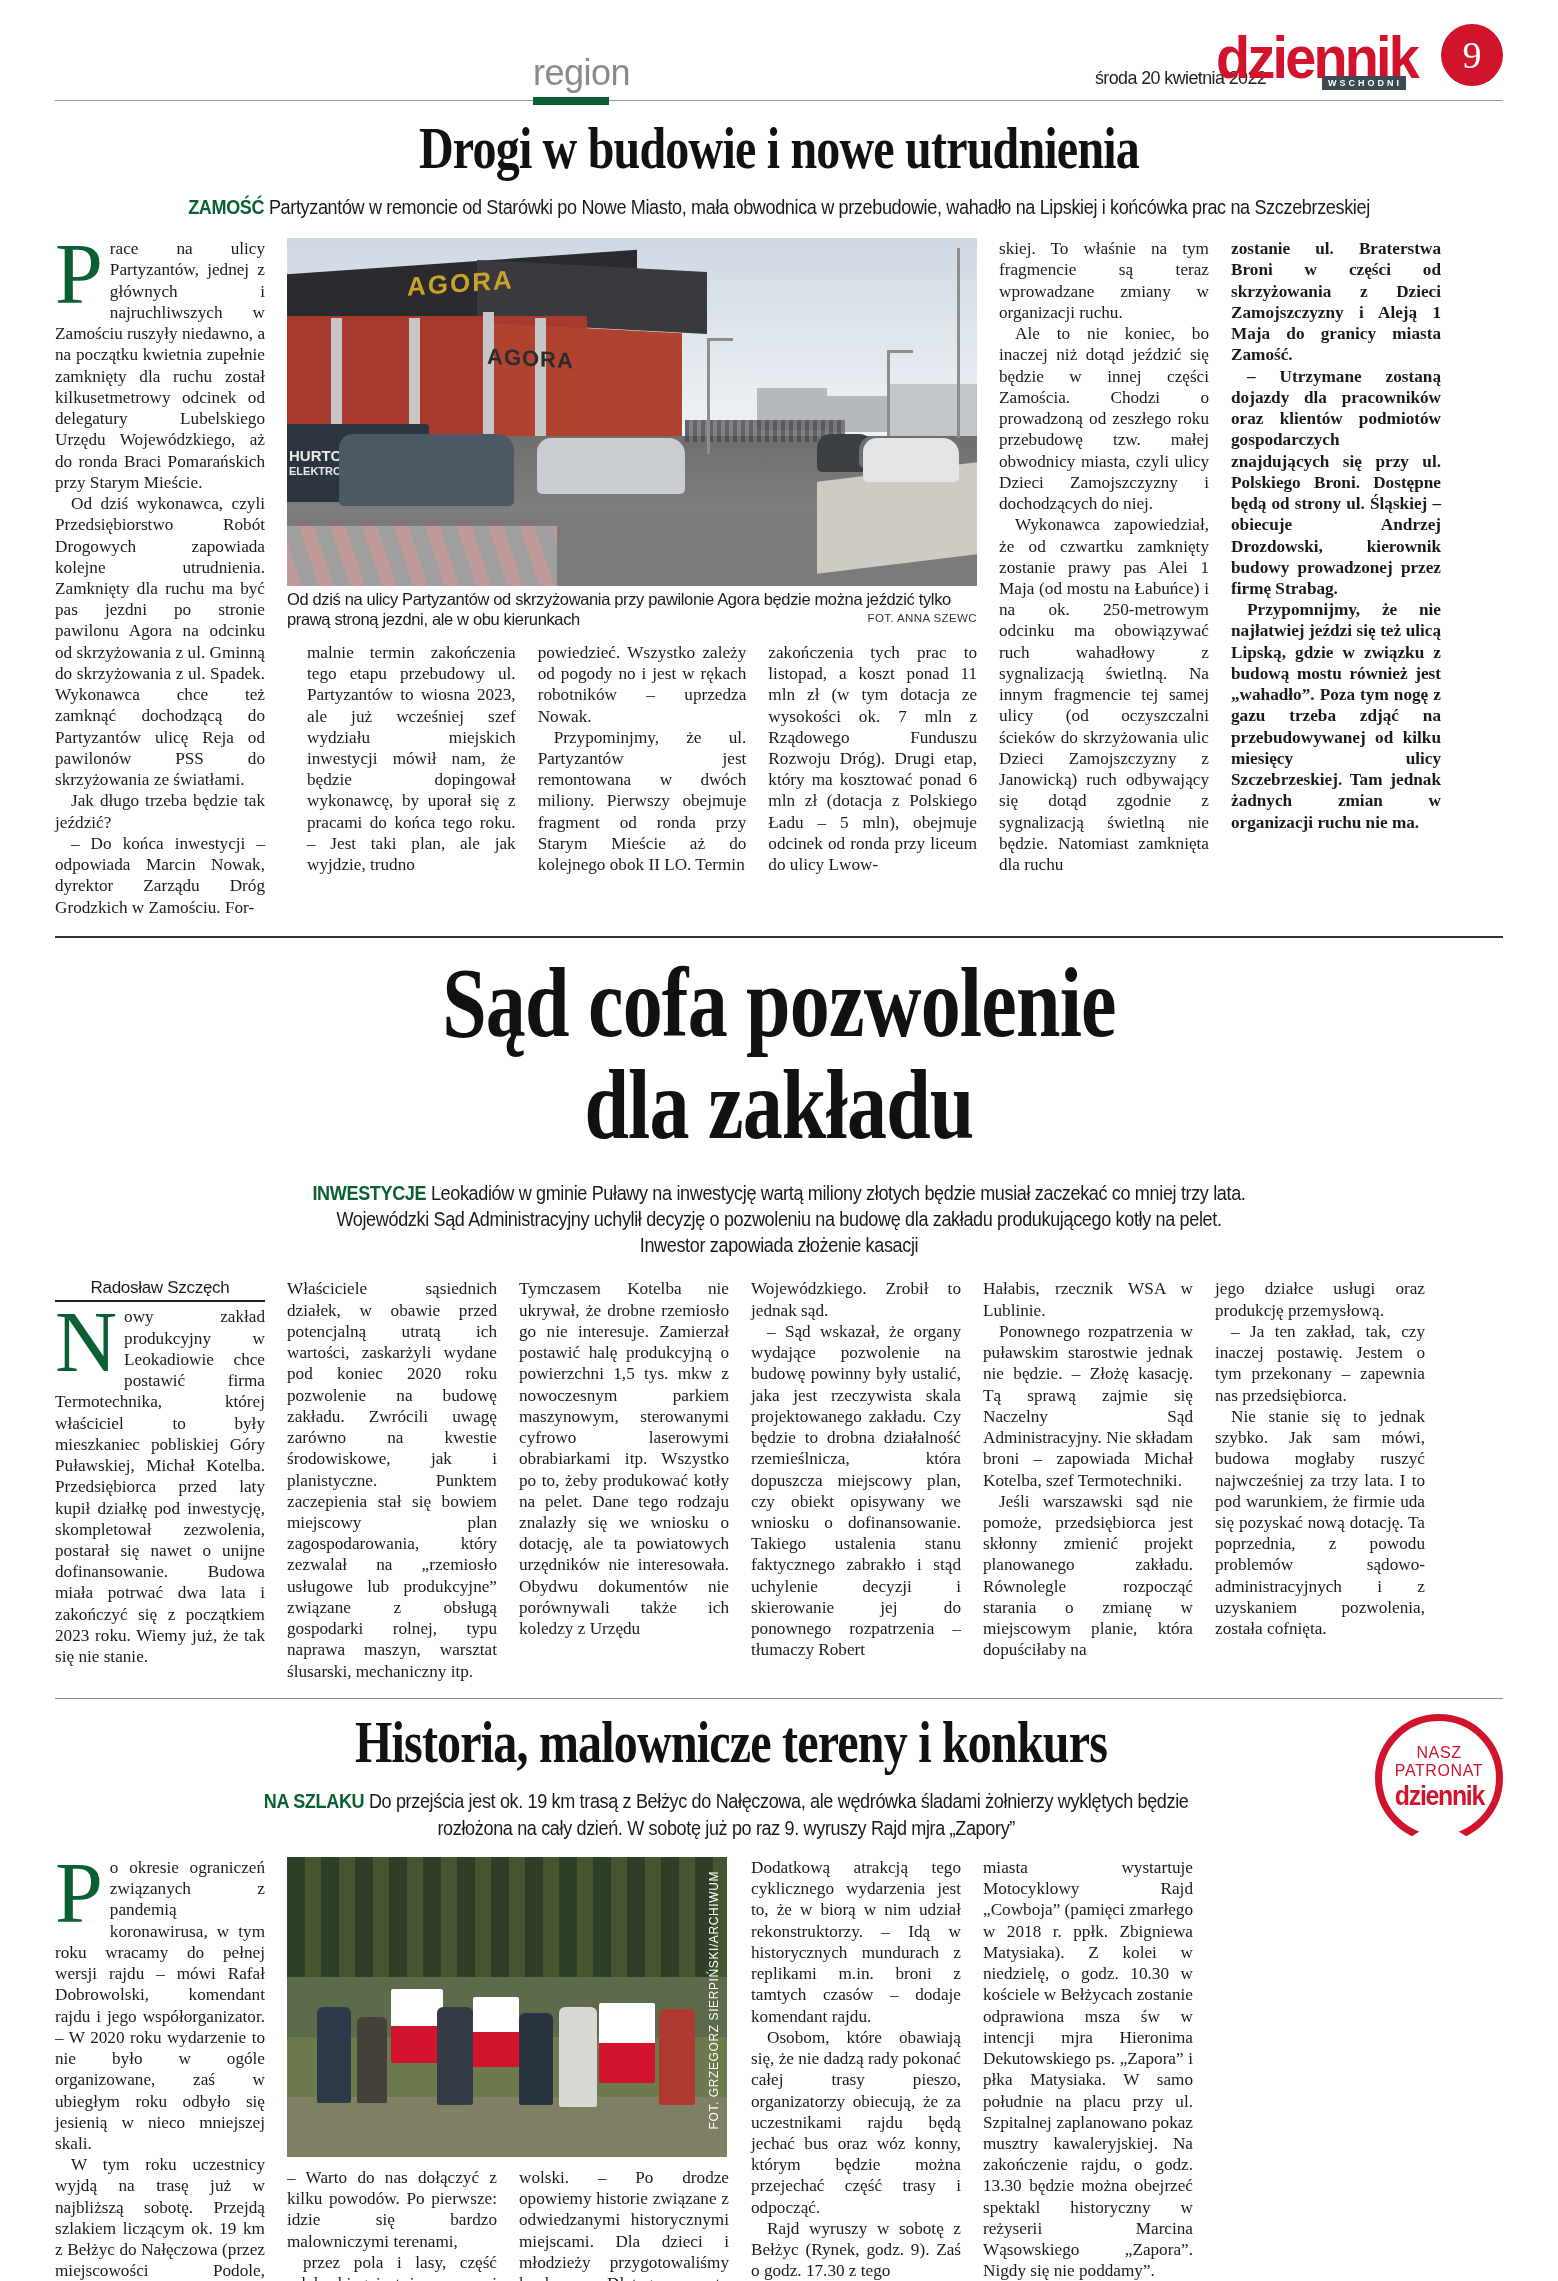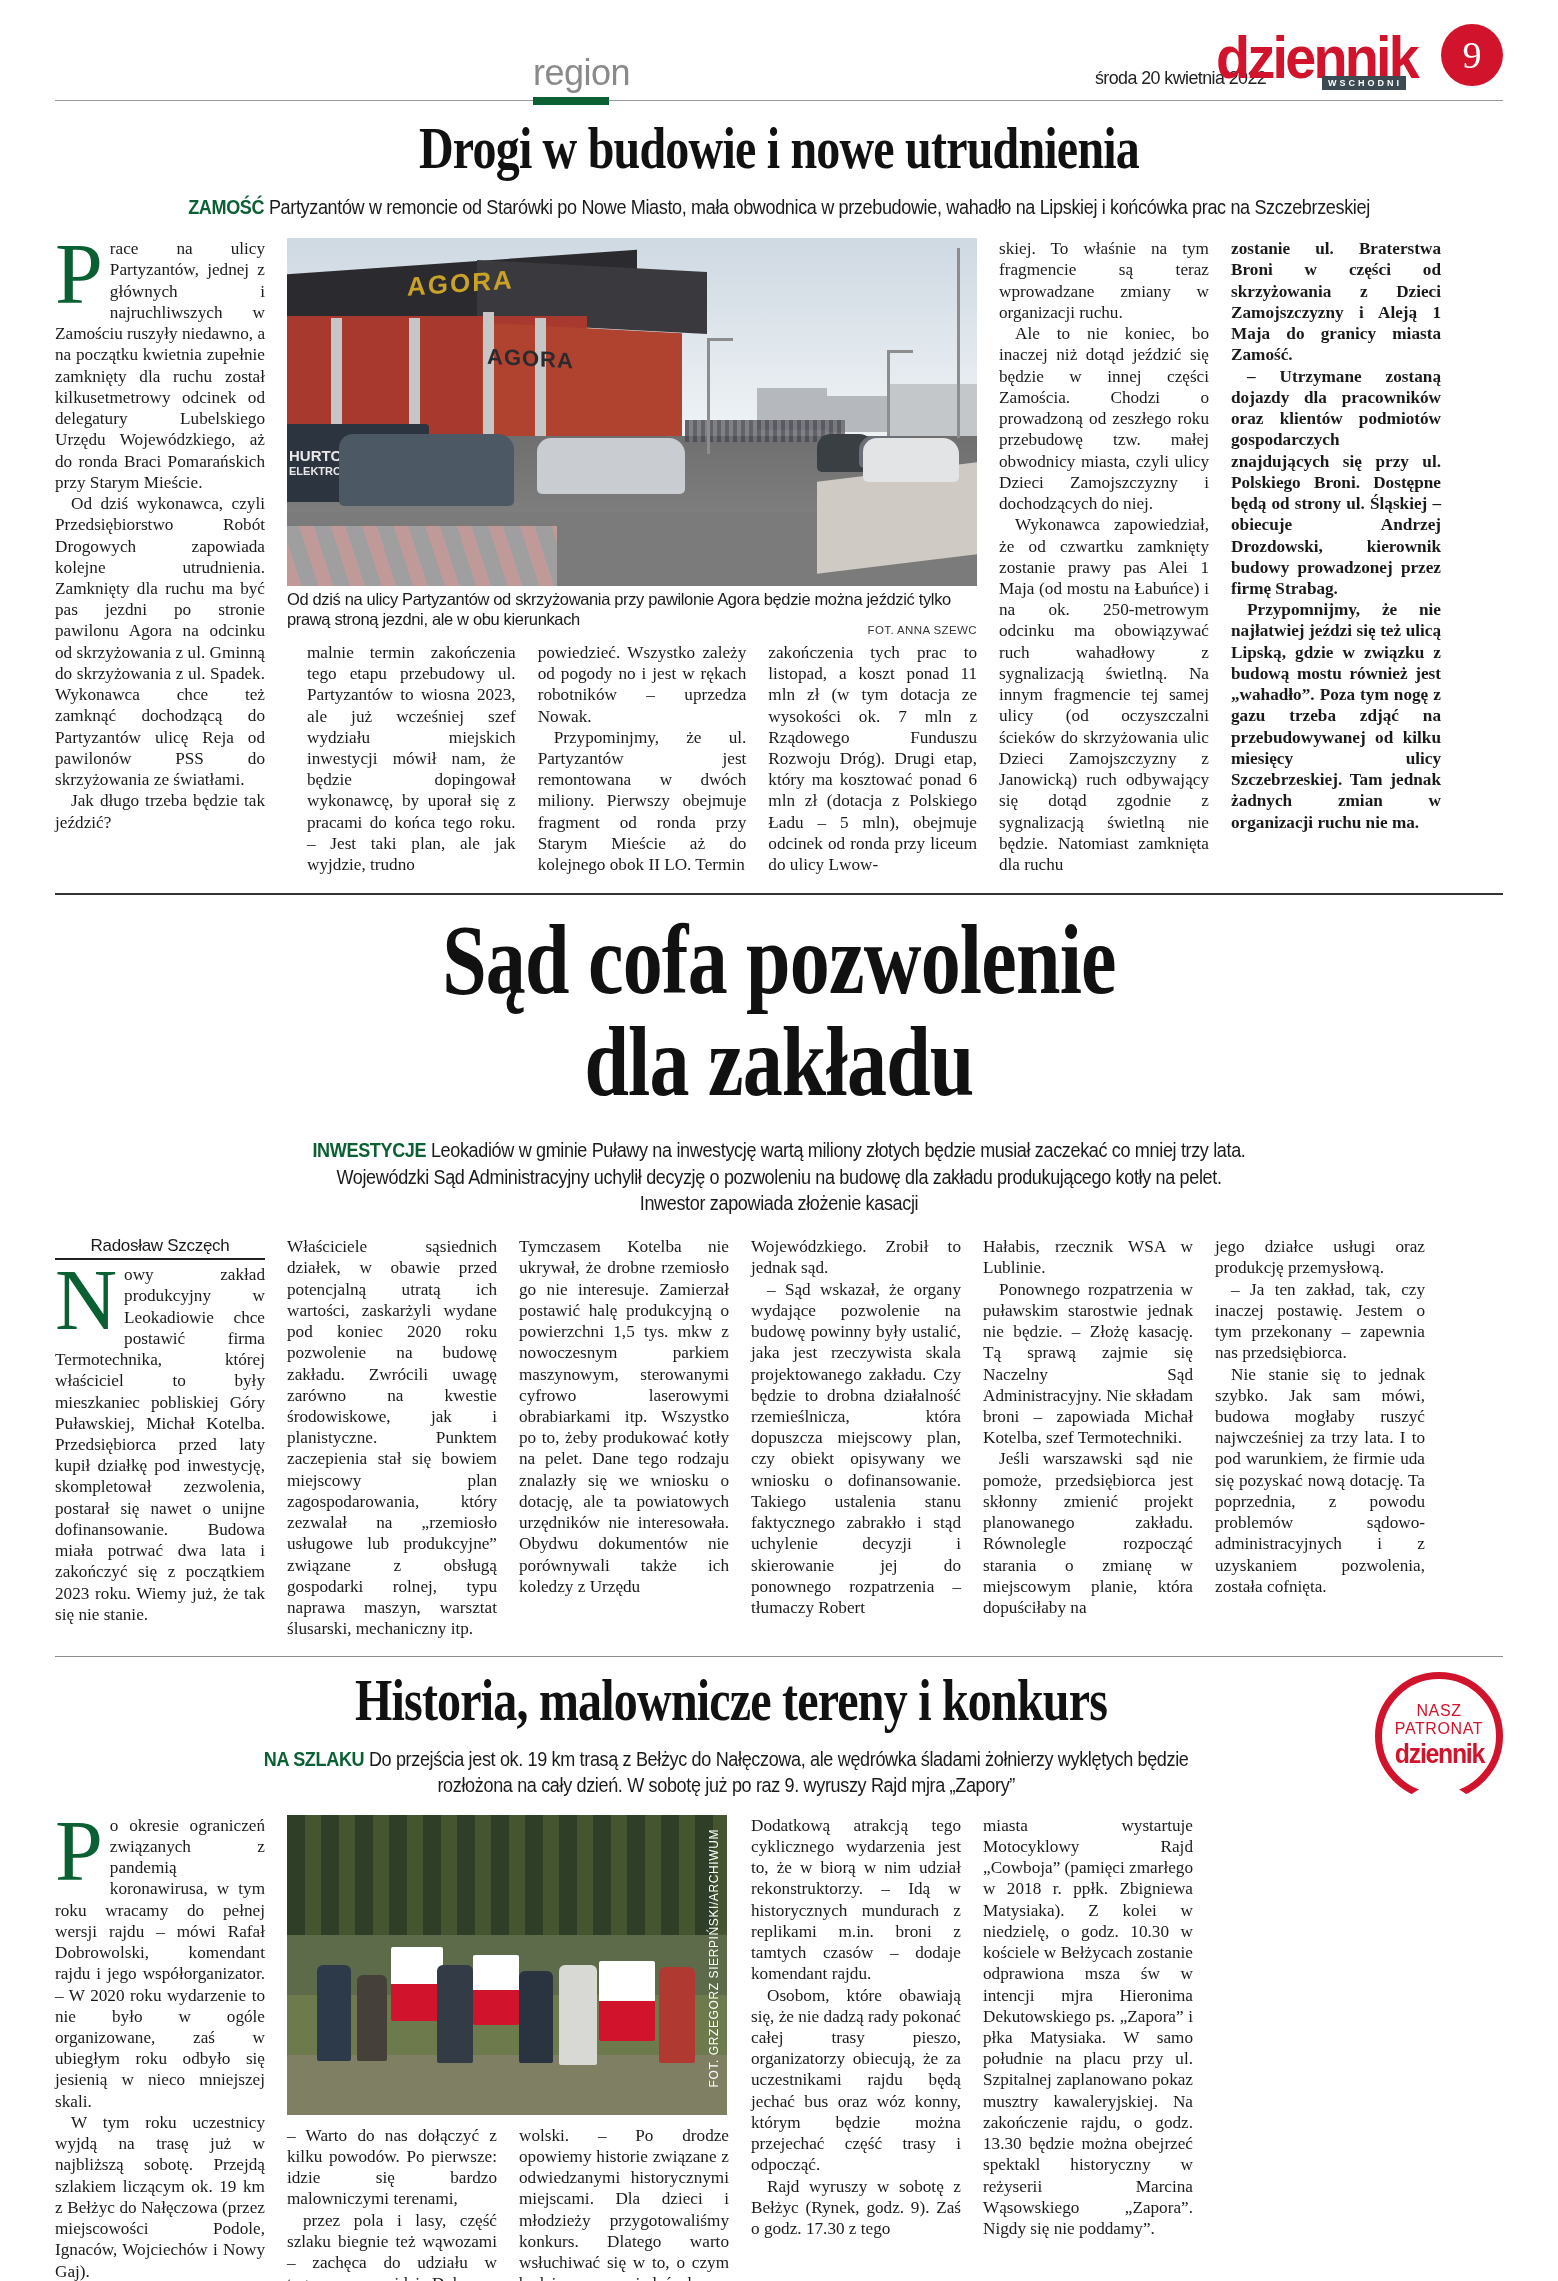--- a/index.html
+++ b/index.html
@@ -184,20 +184,21 @@
       <span class="kicker">ZAMOŚĆ</span><span> Partyzantów w remoncie od Starówki po Nowe Miasto, mała obwodnica w przebudowie, wahadło na Lipskiej i końcówka prac na Szczebrzeskiej</span>
     </div>
 
     <div style="display:flex; gap:22px; margin-top:18px;">
 
       <div style="width:210px;" class="cols">
         <div id="a1c1">
             <p class="noind"><span class="dropcap">P</span>race na ulicy Partyzantów, jednej z głównych i najruchliwszych w Zamościu ruszyły niedawno, a na początku kwietnia zupełnie zamknięty dla ruchu został kilkusetmetrowy odcinek od delegatury Lubelskiego Urzędu Wojewódzkiego, aż do ronda Braci Pomarańskich przy Starym Mieście.</p>
             <p class="">Od dziś wykonawca, czyli Przedsiębiorstwo Robót Drogowych zapowiada kolejne utrudnienia. Zamknięty dla ruchu ma być pas jezdni po stronie pawilonu Agora na odcinku od skrzyżowania z ul. Gminną do skrzyżowania z ul. Spadek. Wykonawca chce też zamknąć dochodzącą do Partyzantów ulicę Reja od pawilonów PSS do skrzyżowania ze światłami.</p>
             <p class="">Jak długo trzeba będzie tak jeździć?</p>
+            <p class="">– Do końca inwestycji – odpowiada Marcin Nowak, dyrektor Zarządu Dróg Grodzkich w Zamościu. For-</p>
           </div>
       </div>
 
       <div style="width:690px;">
         <div class="photo" id="photo1">
           <div class="sky1"></div>
           <div class="far-bld" style="left:470px; top:150px; width:70px; height:42px;"></div>
           <div class="far-bld" style="left:540px; top:158px; width:60px; height:36px;"></div>
           <div class="far-bld" style="left:600px; top:146px; width:90px; height:52px; background:#c3c7ca;"></div>
           <div class="bldg-dark"></div>
@@ -227,21 +228,21 @@
             </div>
           </div>
           <div class="car" style="left:52px; top:196px; width:175px; height:72px; background:#4c5864;"></div>
           <div class="car" style="left:250px; top:200px; width:148px; height:56px; background:#c9ccd0;"></div>
           <div class="car" style="left:530px; top:196px; width:58px; height:38px; background:#3a3f44;"></div>
           <div class="car" style="left:572px; top:198px; width:58px; height:32px; background:#6a7078;"></div>
           <div class="car" style="left:576px; top:200px; width:96px; height:44px; background:#e2e4e6;"></div>
         </div>
         <div class="caption">
           <span>Od dziś na ulicy Partyzantów od skrzyżowania przy pawilonie Agora będzie można jeździć tylko prawą stroną jezdni, ale w obu kierunkach</span>
-          <span class="credit" style="float:right; margin-top:14px;">FOT. ANNA SZEWC</span>
+          <span class="credit" style="float:right; margin-top:2px;">FOT. ANNA SZEWC</span>
         </div>
         <div style="display:flex; gap:22px; margin-top:12px;margin-left:20px;">
           <div style="width:210px;" class="cols">
               <div id="a1c2">
                 <p class="noind">malnie termin zakończenia tego etapu przebudowy ul. Partyzantów to wiosna 2023, ale już wcześniej szef wydziału miejskich inwestycji mówił nam, że będzie dopingował wykonawcę, by uporał się z pracami do końca tego roku. – Jest taki plan, ale jak wyjdzie, trudno</p>
               </div>
             </div>
           <div style="width:210px;" class="cols">
               <div id="a1c3">
                 <p class="noind">powiedzieć. Wszystko zależy od pogody no i jest w rękach robotników – uprzedza Nowak.</p>

